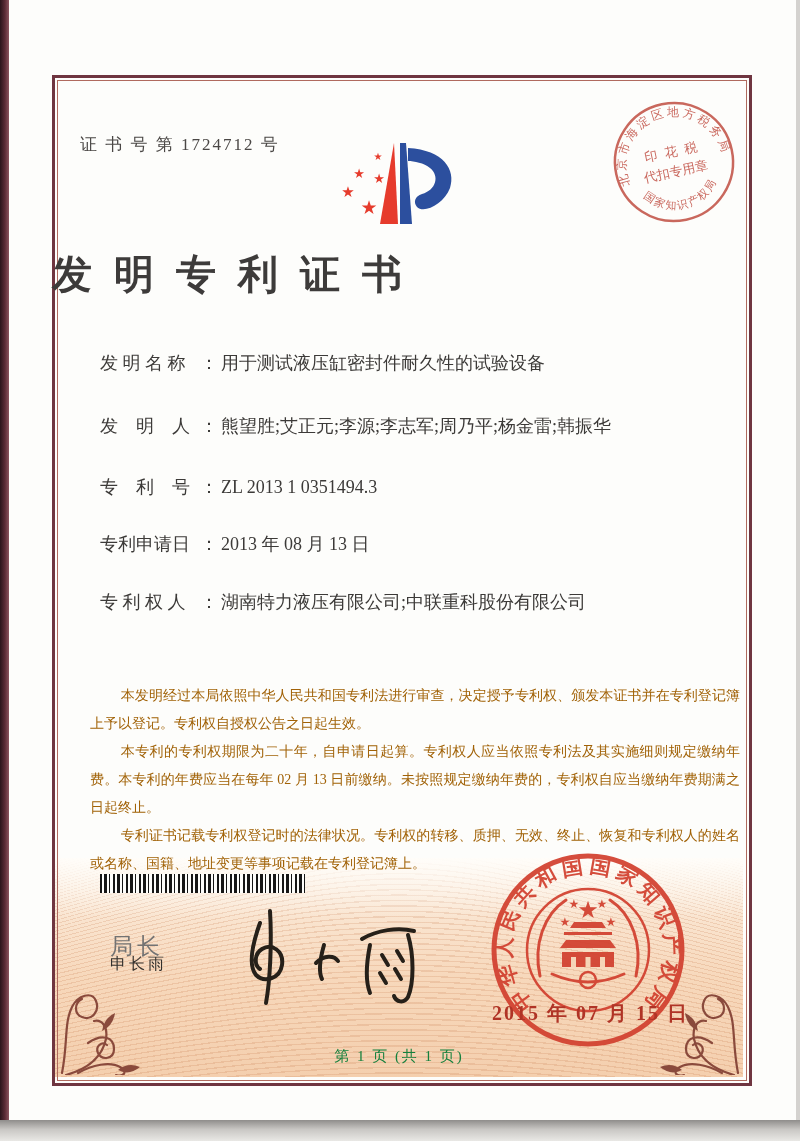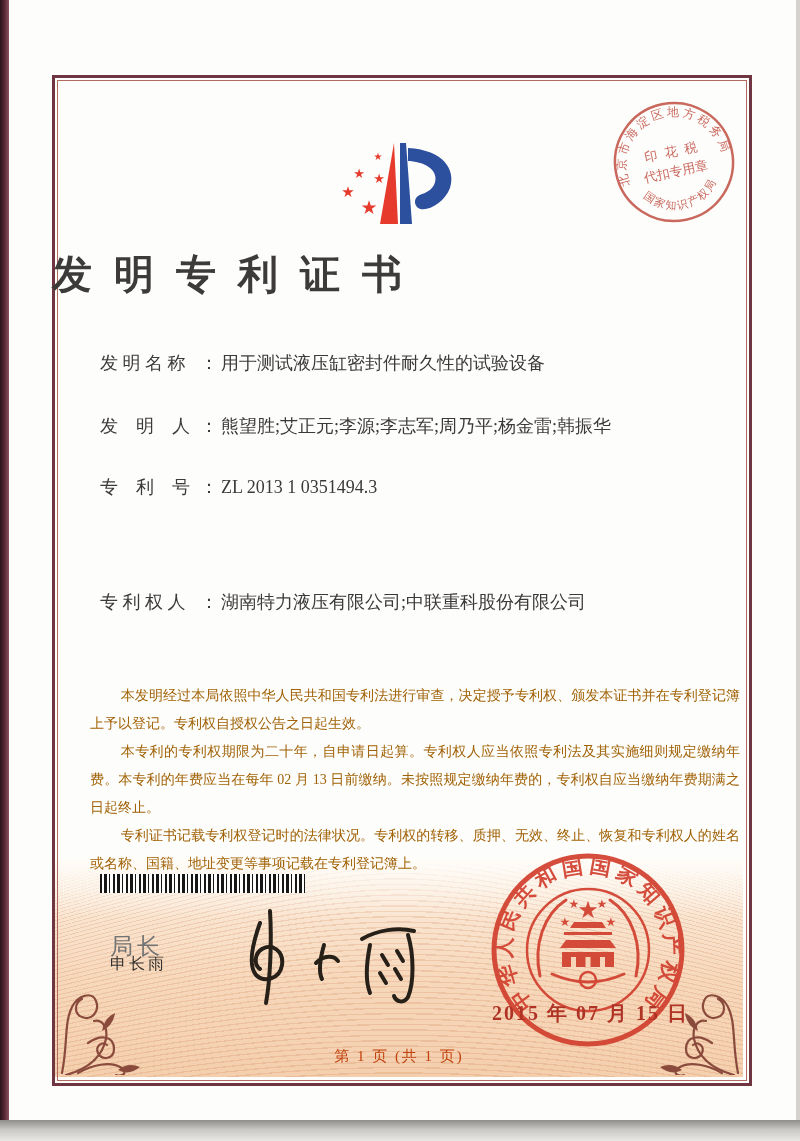--- a/index.html
+++ b/index.html
@@ -48,36 +48,37 @@
 
   .seal{position:absolute;left:478px;top:850px;opacity:.93;}
   .seal-date{position:absolute;left:492px;top:1000px;font-size:20px;letter-spacing:2px;
              color:#b03426;font-weight:600;z-index:5;}
 
   .flourish{position:absolute;top:973px;}
   .flourish.fl-left{left:58px;}
   .flourish.fl-right{left:617px;transform:scaleX(-1);}
 
   .footer{position:absolute;left:52px;top:1047px;width:694px;text-align:center;
-          font-size:15px;letter-spacing:2px;color:#c2410c;}
+          font-size:15px;letter-spacing:2px;color:#15803d;}
 </style>
 </head>
 <body>
 
 <div class="page">
   <div class="paper"></div>
 
   <div class="panel">
     <div class="panel-fade"></div>
   </div>
 
   <div class="frame">
     <div class="frame-inner"></div>
   </div>
 
+  <div class="cert-no">证 书 号 第 1724712 号</div>
 
   <svg class="stamp" width="132" height="132" viewBox="0 0 132 132">
     <g fill="none" stroke="#c4584d">
       <circle cx="66" cy="66" r="59" stroke-width="2.5"></circle>
       <path id="taxTop" d="M 18.6,81.4 A 49,49 0 1 1 113.4,81.4" stroke="none"></path>
       <path id="taxBottom" d="M 26.4,90.4 A 46,46 0 0 0 105.6,90.4" stroke="none"></path>
     </g>
     <g fill="#c4584d" font-family="Liberation Serif, DejaVu Serif, serif">
       <text font-size="12" letter-spacing="3">
         <textPath href="#taxTop" startOffset="2">北京市海淀区地方税务局</textPath>
@@ -106,20 +107,23 @@
   <div class="title">发明专利证书</div>
 
   <div class="frow r0">
     <span class="flabel">发 明 名 称</span><span class="fcolon">：</span><span class="fvalue">用于测试液压缸密封件耐久性的试验设备</span>
   </div>
   <div class="frow r1">
     <span class="flabel">发　明　人</span><span class="fcolon">：</span><span class="fvalue">熊望胜;艾正元;李源;李志军;周乃平;杨金雷;韩振华</span>
   </div>
   <div class="frow r2">
     <span class="flabel">专　利　号</span><span class="fcolon">：</span><span class="fvalue">ZL 2013 1 0351494.3</span>
+  </div>
+  <div class="frow r3">
+    <span class="flabel">专利申请日</span><span class="fcolon">：</span><span class="fvalue">2013 年 08 月 13 日</span>
   </div>
   <div class="frow r4">
     <span class="flabel">专 利 权 人</span><span class="fcolon">：</span><span class="fvalue">湖南特力液压有限公司;中联重科股份有限公司</span>
   </div>
 
   <div class="body-text">
     <p>本发明经过本局依照中华人民共和国专利法进行审查，决定授予专利权、颁发本证书并在专利登记簿上予以登记。专利权自授权公告之日起生效。</p>
     <p>本专利的专利权期限为二十年，自申请日起算。专利权人应当依照专利法及其实施细则规定缴纳年费。本专利的年费应当在每年 02 月 13 日前缴纳。未按照规定缴纳年费的，专利权自应当缴纳年费期满之日起终止。</p>
     <p>专利证书记载专利权登记时的法律状况。专利权的转移、质押、无效、终止、恢复和专利权人的姓名或名称、国籍、地址变更等事项记载在专利登记簿上。</p>
   </div>

